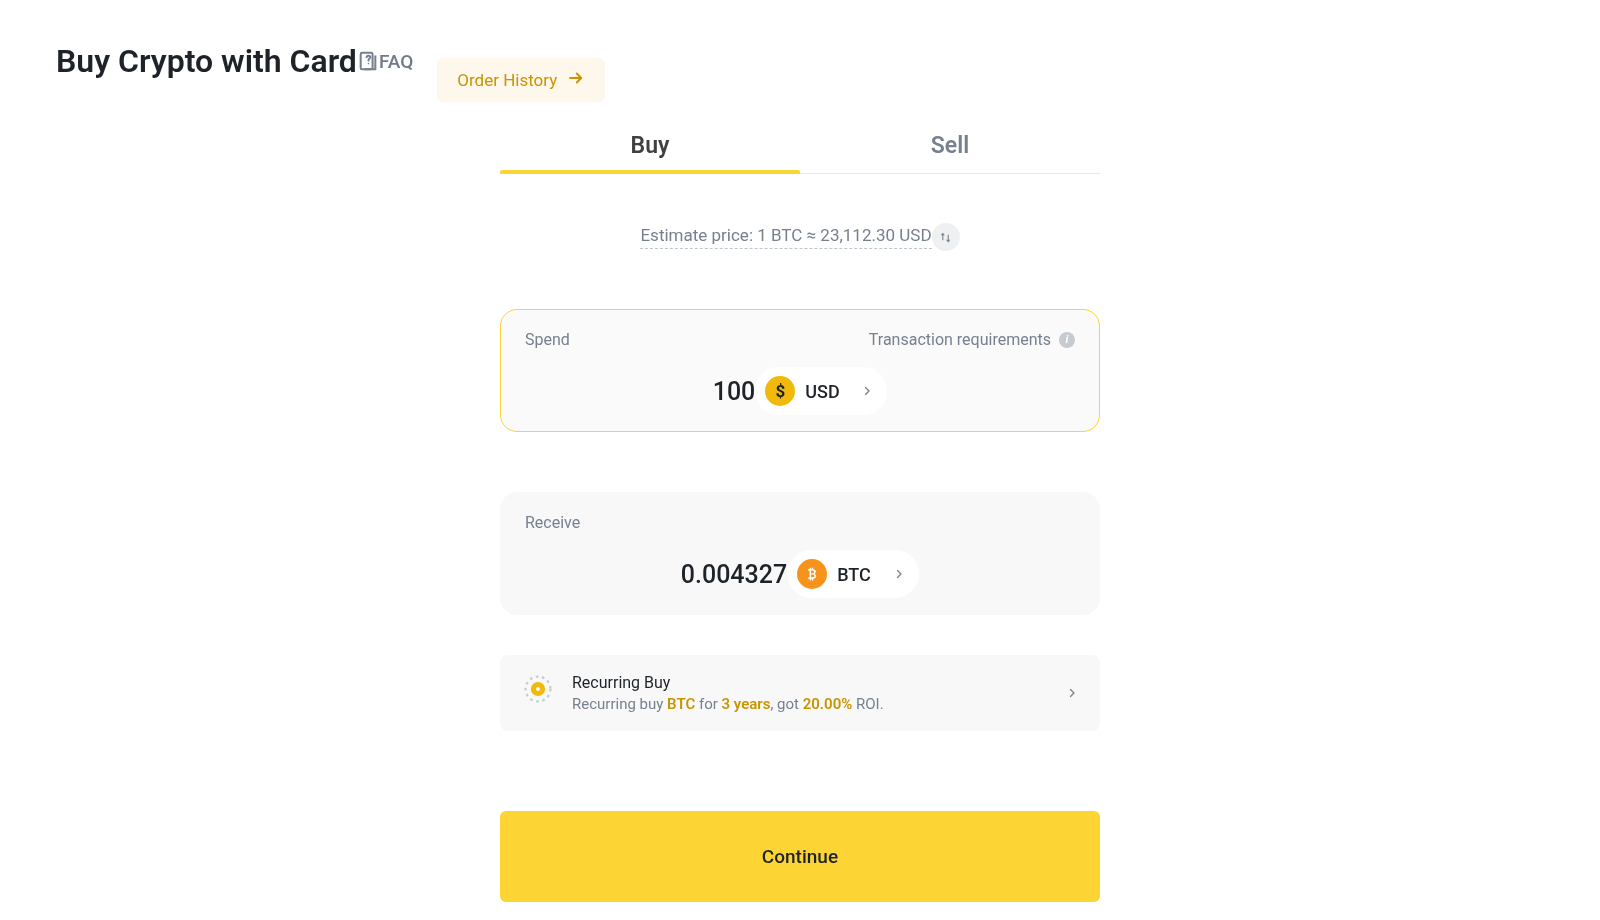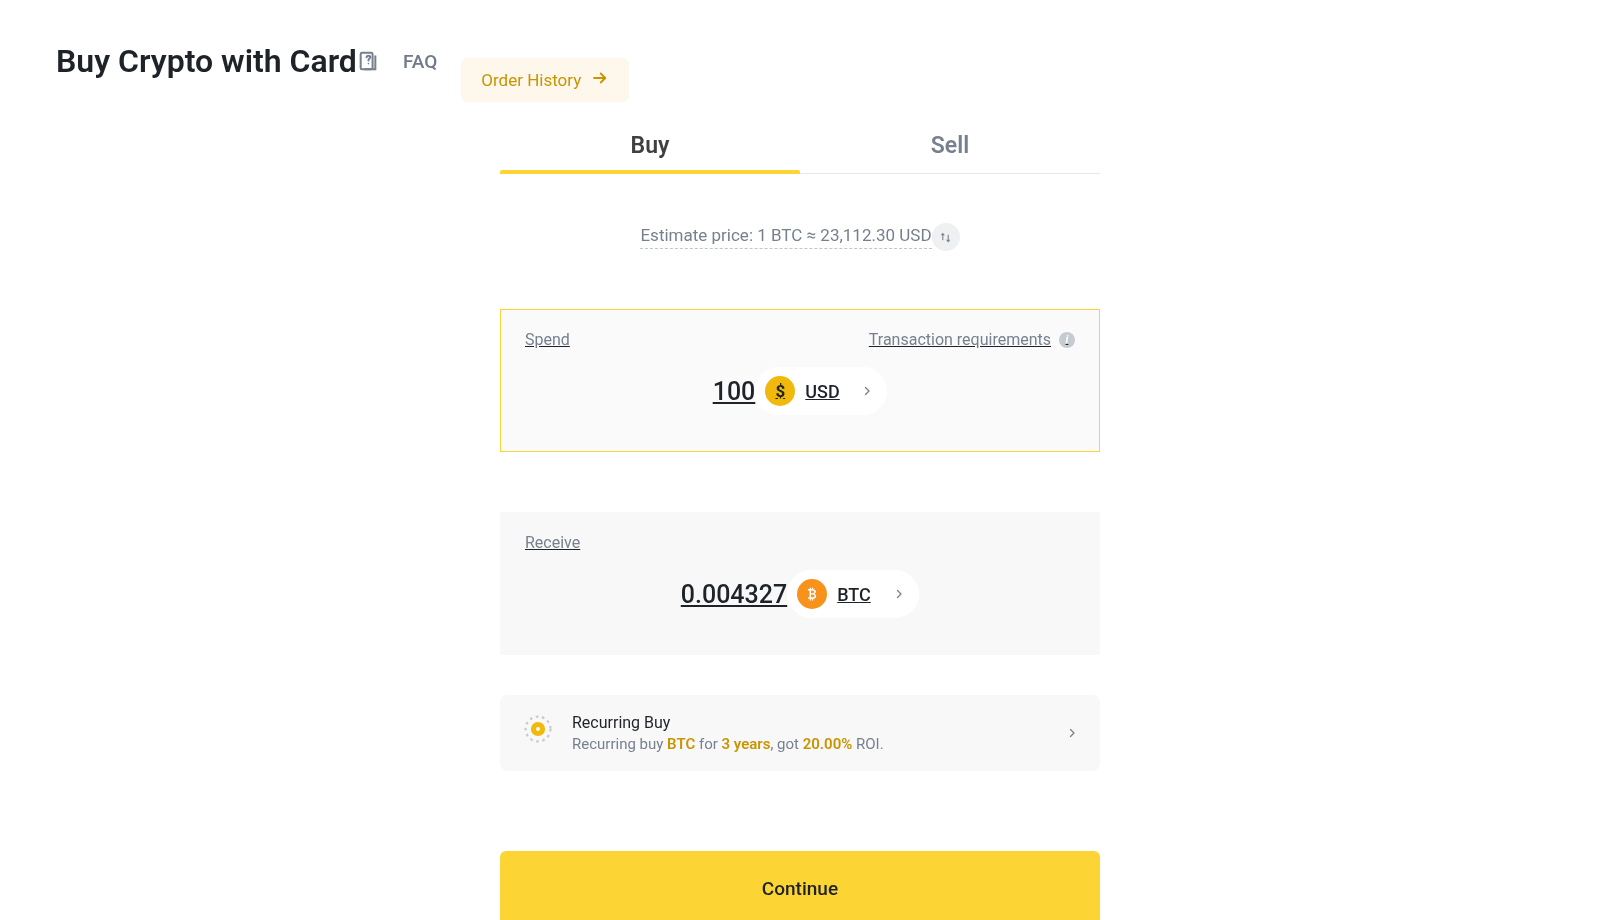--- a/index.html
+++ b/index.html
@@ -30,21 +30,21 @@
       color: #1e2329;
     }
     .header-actions {
       display: flex;
       align-items: center;
       gap: 24px;
     }
     .faq {
       display: flex;
       align-items: center;
-      gap: 24px;
+      gap: 0;
       color: #707A8A;
       font-size: 19px;
       font-weight: 500;
       cursor: pointer;
     }
     .faq-icon {
       width: 22px;
       height: 22px;
       display: inline-flex;
       align-items: center;
@@ -119,24 +119,23 @@
       align-items: center;
       justify-content: center;
       cursor: pointer;
       border: none;
     }
     .swap-btn svg {
       color: #76808F;
     }
     .box {
       background: #f8f8f8;
-      border-radius: 0;
-      padding: 20px 24px 36px 24px;
+      border-radius: 17px;
+      padding: 20px 24px 16px 24px;
       border: 1px solid transparent;
-      text-decoration: underline;
     }
     .box.active {
       border-color: #fcd535;
       background: #fafafa;
     }
     .box-top {
       display: flex;
       justify-content: space-between;
       align-items: center;
       margin-bottom: 18px;
@@ -258,21 +257,21 @@
       color: #c99400;
       font-weight: 600;
     }
     .continue-btn {
       margin-top: 80px;
       width: 100%;
       background: #fcd535;
       color: #1e2329;
       font-size: 19px;
       font-weight: 500;
-      padding: 26px 0;
+      padding: 34px 0;
       border: none;
       border-radius: 6px;
       cursor: pointer;
     }
   </style>
 </head>
 <body>
 
 <div class="page">
   <div class="header">

